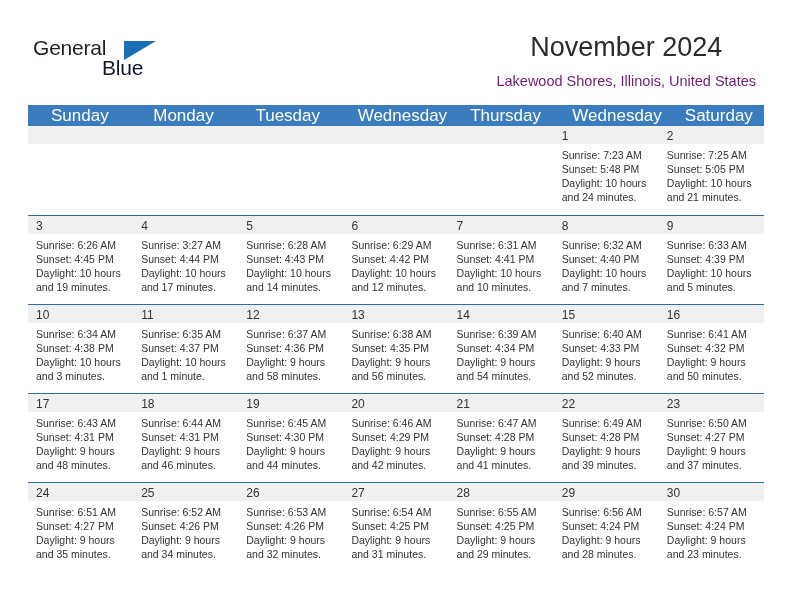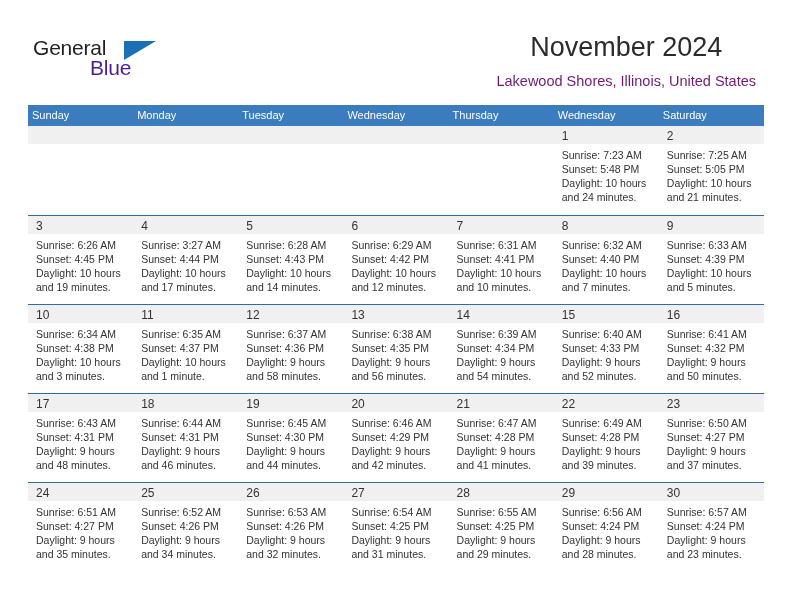--- a/index.html
+++ b/index.html
@@ -43,25 +43,25 @@
     position: absolute;
     left: 0;
     top: 0;
     font-size: 21px;
     letter-spacing: -0.2px;
     color: #231f20;
     line-height: 24px;
   }
   .brand-blue {
     position: absolute;
-    left: 57px;
+    left: 69px;
     top: 20px;
     font-size: 21px;
     letter-spacing: -0.2px;
-    color: #4c1d95;
+    color: #0f172a;
     line-height: 24px;
   }
   .brand-tri {
     position: absolute;
     left: 91px;
     top: 5px;
     width: 0;
     height: 0;
     border-left: 32px solid #1b6fb5;
     border-bottom: 19px solid transparent;
@@ -98,23 +98,23 @@
   }
 
   .dow-row {
     display: flex;
     background: #3a7cbe;
     height: 21px;
   }
   .dow-cell {
     flex: 1 1 0;
     color: #ffffff;
-    font-size: 11px;
+    font-size: 17px;
     line-height: 21px;
-    padding-left: 4px;
+    padding-left: 23px;
     box-sizing: border-box;
     white-space: nowrap;
   }
 
   .week-row {
     display: flex;
     border-top: 1px solid #2e6ca4;
     height: 89px;
     box-sizing: border-box;
   }

